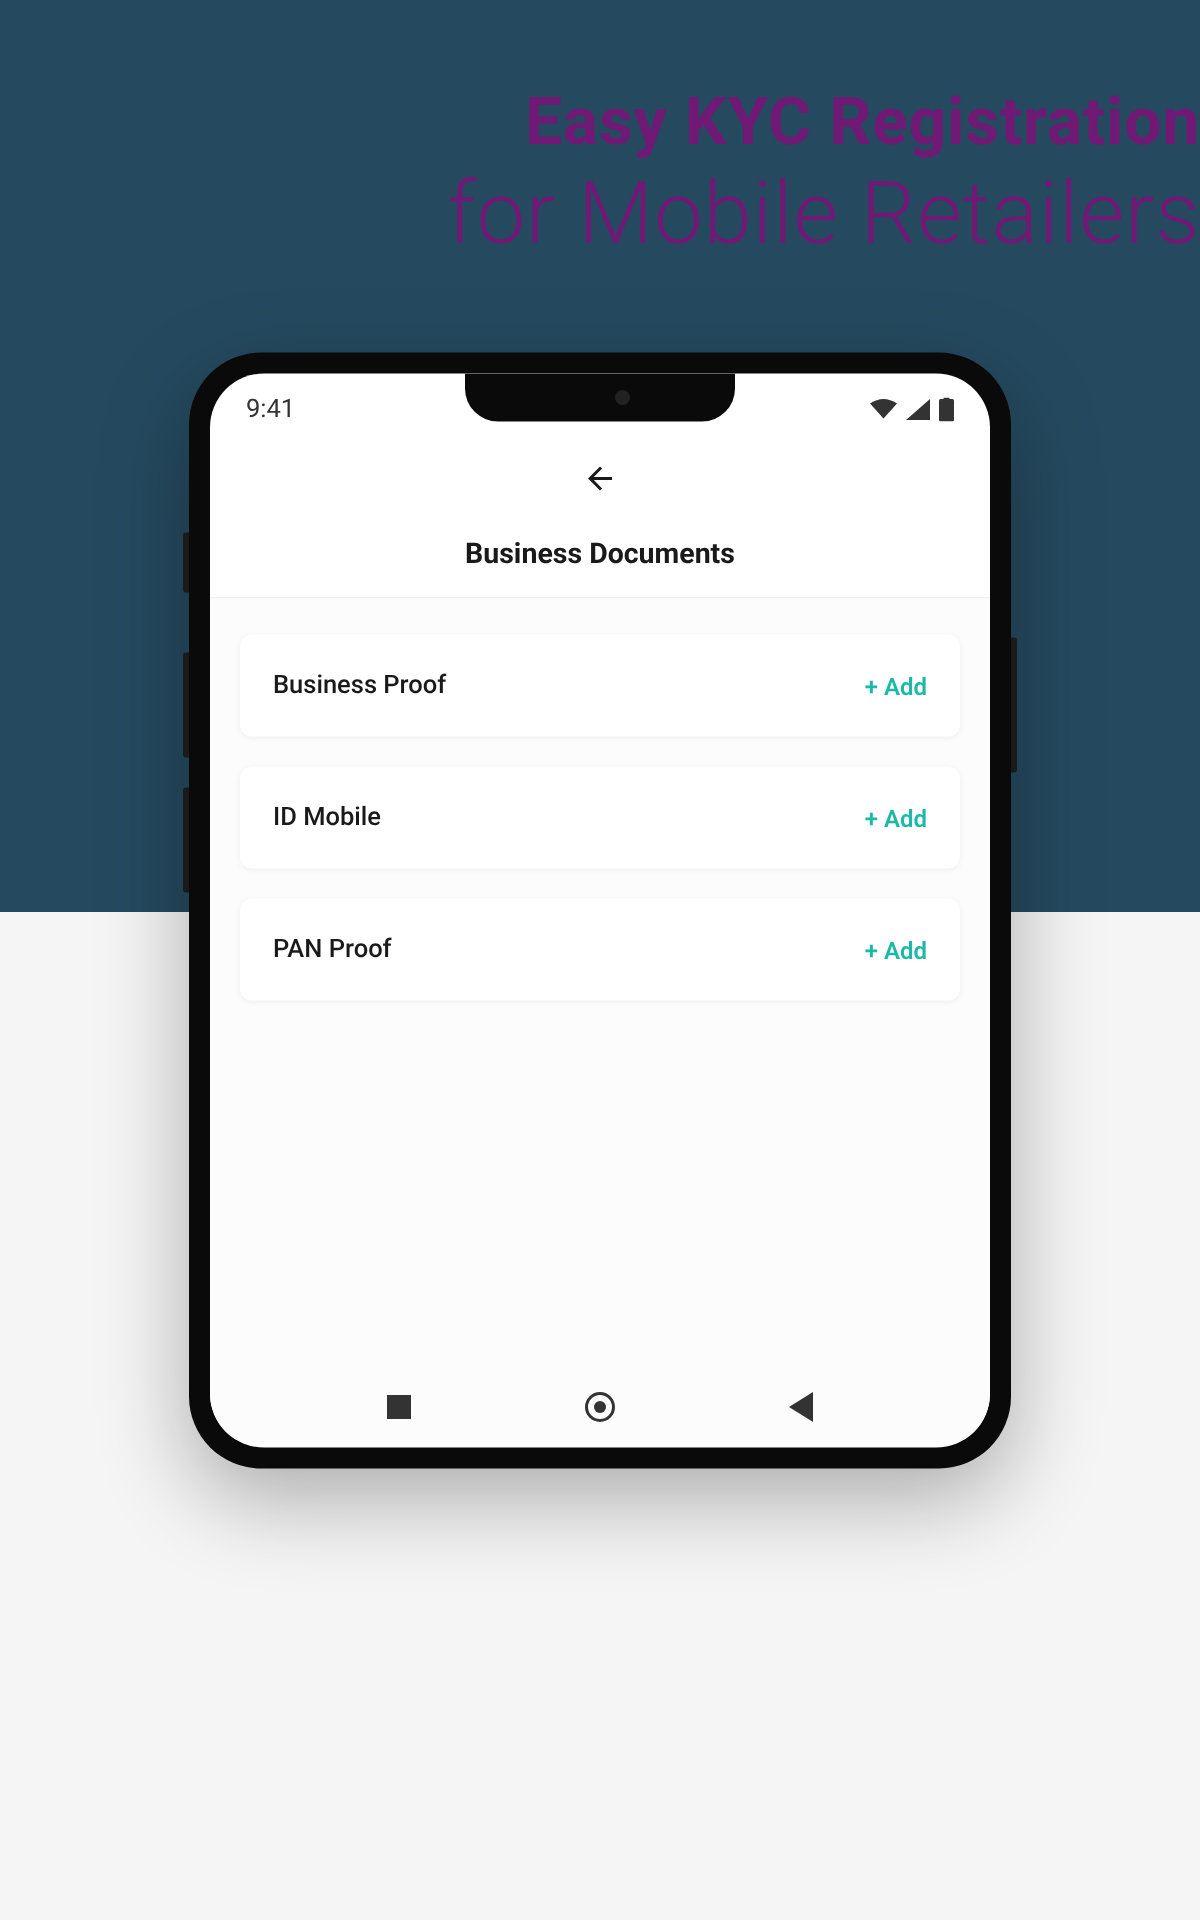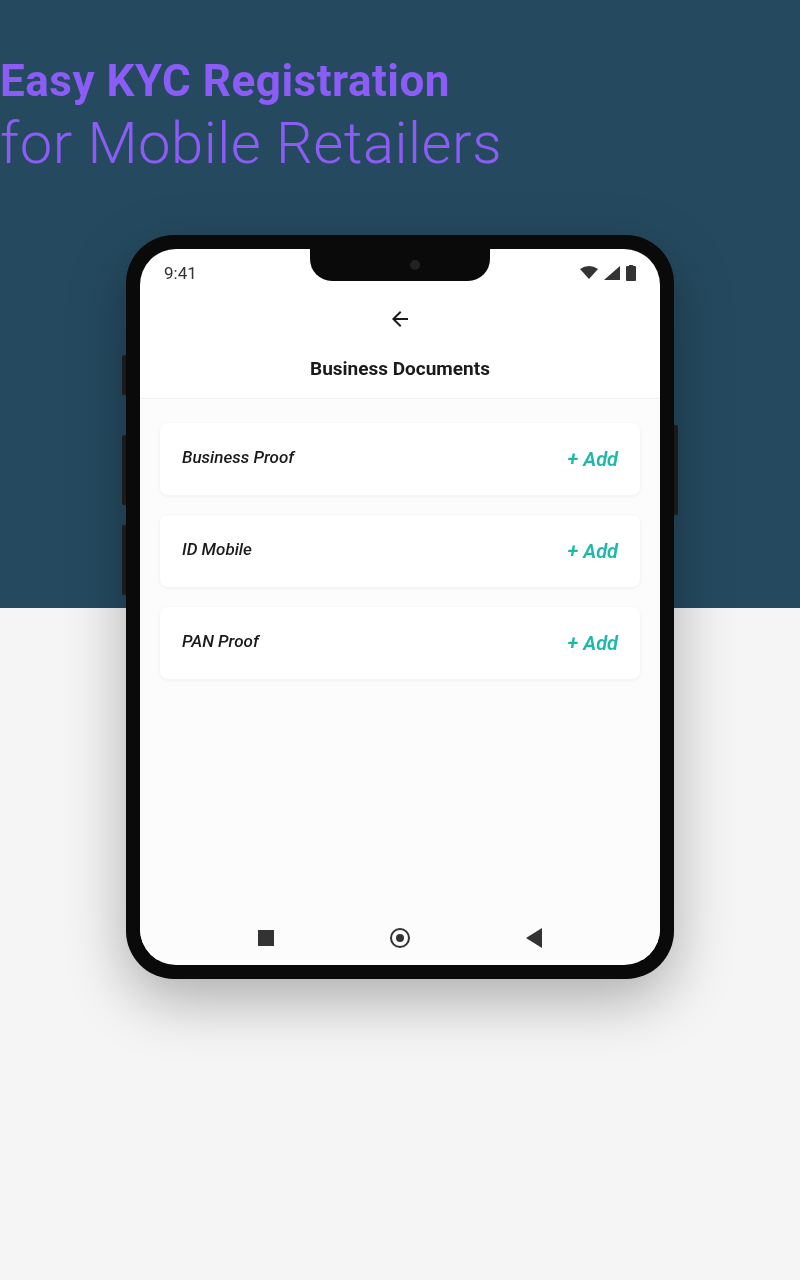--- a/index.html
+++ b/index.html
@@ -35,22 +35,22 @@
       left: 0;
       width: 100%;
       height: 672px;
       background: #f5f5f5;
     }
     .promo-text {
       position: absolute;
       top: 55px;
       left: 0;
       width: 100%;
-      text-align: left;
-      color: #8b5cf6;
+      text-align: right;
+      color: #701a75;
       z-index: 2;
     }
     .promo-bold {
       font-size: 44px;
       font-weight: 700;
       letter-spacing: 0.5px;
     }
     .promo-light {
       font-size: 58px;
       font-weight: 300;
@@ -165,31 +165,30 @@
       background: #fcfcfc;
       height: calc(100% - 155px);
     }
     .doc-card {
       background: white;
       border-radius: 8px;
       padding: 24px 22px;
       margin-bottom: 20px;
       display: flex;
       justify-content: space-between;
-      align-items: flex-start;
+      align-items: center;
       box-shadow: 0 1px 4px rgba(0,0,0,0.06);
-      font-style: italic;
     }
     .doc-label {
       font-size: 17px;
       font-weight: 500;
       color: #1a1a1a;
     }
     .add-button {
-      font-size: 20px;
+      font-size: 16px;
       font-weight: 600;
       color: #1cb9a8;
       margin-left: 40px;
     }
     .nav-bar {
       position: absolute;
       bottom: 0;
       left: 0;
       width: 100%;
       height: 54px;

